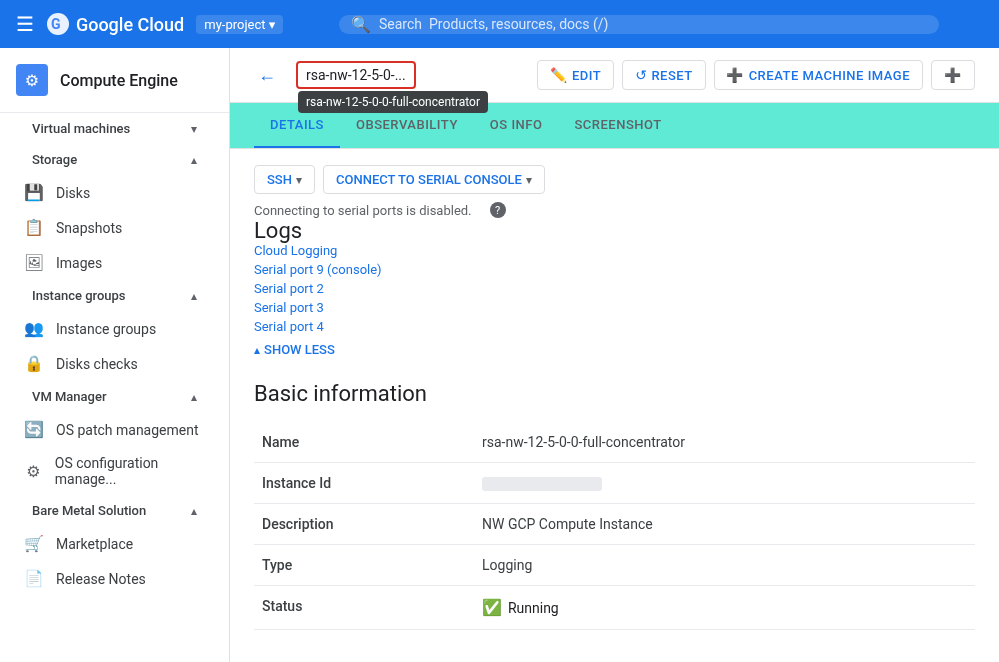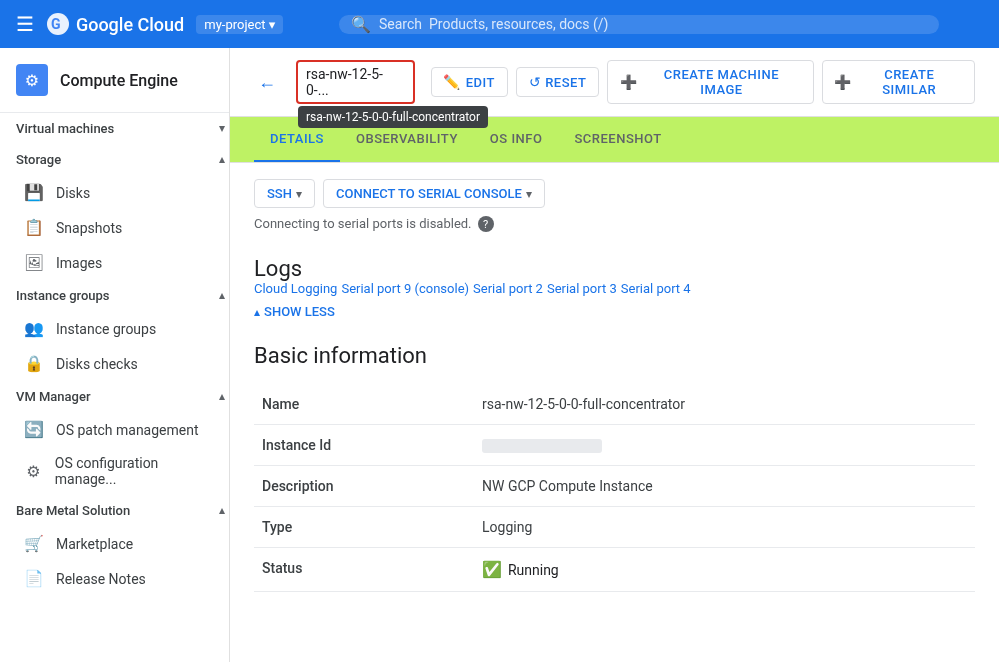--- a/index.html
+++ b/index.html
@@ -82,27 +82,26 @@
     .sidebar-header-text { font-size: 16px; font-weight: 500; color: #202124; }
     .sidebar-item {
       display: flex; align-items: center; gap: 12px;
       padding: 8px 16px;
       cursor: pointer;
       color: #3c4043;
       font-size: 14px;
     }
     .sidebar-item .item-icon { font-size: 16px; color: #5f6368; width: 20px; text-align: center; }
     .sidebar-group {
-      display: flex; align-items: flex-start; justify-content: space-between;
-      padding: 8px 4px;
+      display: flex; align-items: flex-end; justify-content: space-between;
+      padding: 8px 32px;
       cursor: pointer;
       font-size: 13px;
       font-weight: 500;
       color: #3c4043;
-      margin-left: 12px;
     }
     .sidebar-group .chevron { color: #5f6368; font-size: 12px; }
     .sidebar-subsection { padding-left: 8px; }
 
     
     .main-content {
       flex: 1;
       overflow-y: auto;
       background: white;
     }
@@ -163,21 +162,21 @@
       text-transform: uppercase;
       letter-spacing: 0.5px;
     }
     .action-btn .btn-icon { font-size: 14px; }
 
     
     .tabs-bar {
       display: flex;
       border-bottom: 1px solid #e0e0e0;
       padding: 0 24px;
-      background: #bef264;
+      background: #5eead4;
     }
     .tab {
       padding: 14px 16px;
       font-size: 13px;
       font-weight: 500;
       color: #5f6368;
       cursor: pointer;
       border-bottom: 2px solid transparent;
       text-transform: uppercase;
       letter-spacing: 0.5px;
@@ -220,41 +219,40 @@
       font-size: 13px;
       font-weight: 500;
       cursor: pointer;
       text-transform: uppercase;
     }
     .dropdown-arrow { font-size: 12px; color: #5f6368; }
     .disabled-notice {
       font-size: 13px;
       color: #5f6368;
       display: flex;
-      align-items: flex-start;
-      gap: 6px;
-      margin-bottom: 24px;
+      align-items: center;
+      gap: 18px;
     }
     .help-icon {
       width: 16px; height: 16px;
       border-radius: 50%;
       background: #5f6368;
       color: white;
       font-size: 11px;
       display: flex; align-items: center; justify-content: center;
       cursor: pointer;
     }
 
     
     .section-title {
       font-size: 22px;
       font-weight: 400;
       color: #202124;
     }
-    .logs-links { display: flex; flex-direction: row; gap: 4px; margin-bottom: 8px; }
+    .logs-links { display: flex; flex-direction: column; gap: 4px; margin-bottom: 8px; }
     .log-link { color: #1a73e8; font-size: 13px; cursor: pointer; text-decoration: none; }
     .show-less {
       display: flex; align-items: center; gap: 4px;
       color: #1a73e8; font-size: 13px; cursor: pointer; font-weight: 500;
       margin-top: 8px; margin-bottom: 24px;
       text-transform: uppercase;
     }
     .show-less-icon { font-size: 12px; }
 
     
@@ -398,21 +396,20 @@
         <button class="action-btn">
           <span class="btn-icon">↺</span>
           <span>RESET</span>
         </button>
         <button class="action-btn">
           <span class="btn-icon">➕</span>
           <span>CREATE MACHINE IMAGE</span>
         </button>
         <button class="action-btn">
           <span class="btn-icon">➕</span>
-          <span>CREATE SIMILAR</span>
         </button>
       </div>
     </div>
 
     <div class="tabs-bar">
       <div class="tab active">DETAILS</div>
       <div class="tab">OBSERVABILITY</div>
       <div class="tab">OS INFO</div>
       <div class="tab">SCREENSHOT</div>
     </div>

